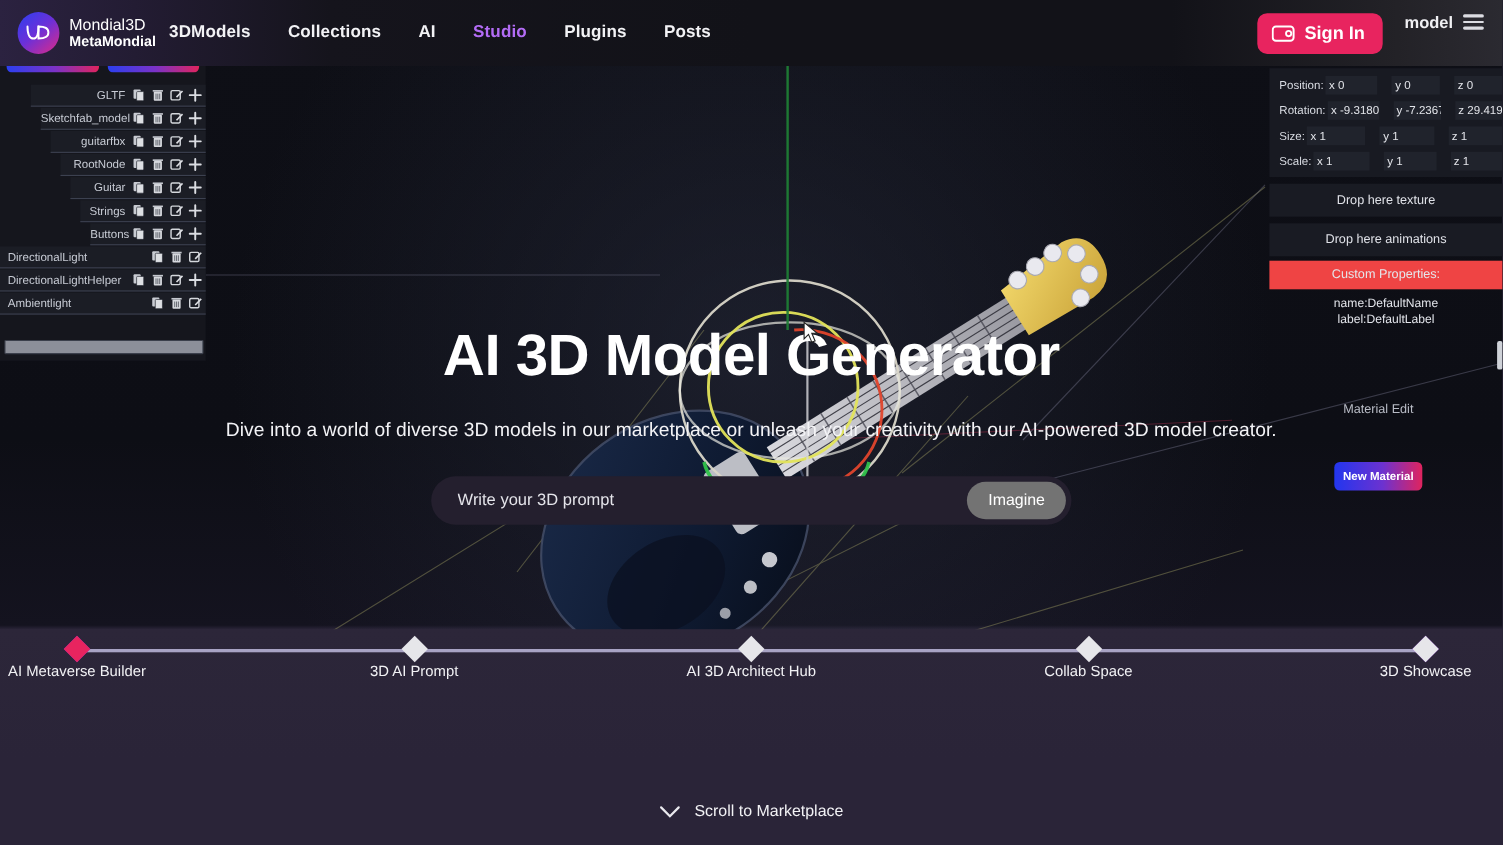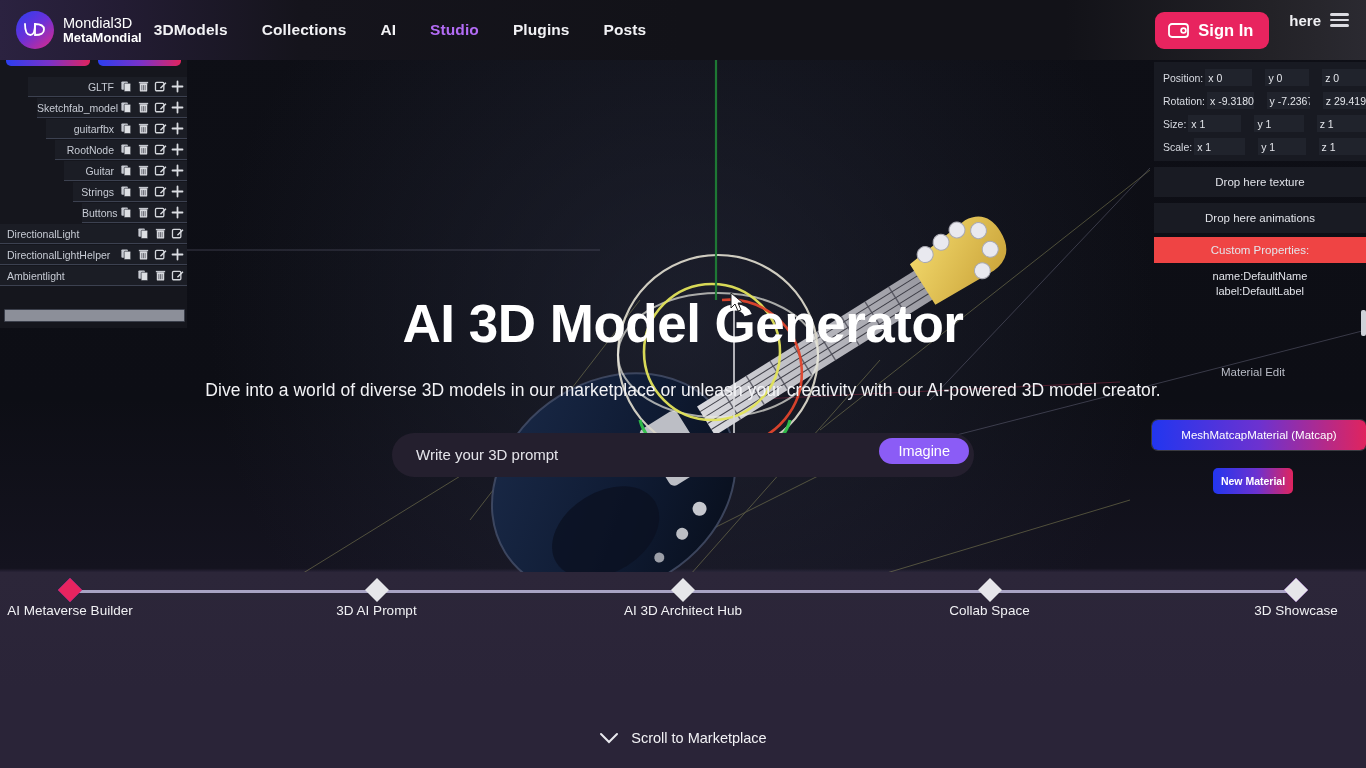--- a/index.html
+++ b/index.html
@@ -162,22 +162,22 @@
     position:relative; width:582px; height:44px; border-radius:22px;
     background:#241f2e; display:flex; align-items:center;
   }
   #promptinput {
     flex:1; background:transparent; border:none; outline:none;
     font-family:inherit; font-size:15px; color:#e9e9ee;
     padding-left:24px; height:100%;
   }
   #promptinput::placeholder { color:#e4e4ea; opacity:1; }
   #imagine {
-    position:absolute; right:5px; top:5px; height:26px; padding:0 19px;
-    border:none; border-radius:17px; background:#8b5cf6; cursor:pointer;
+    position:absolute; right:5px; top:5px; height:34px; padding:0 19px;
+    border:none; border-radius:17px; background:#737373; cursor:pointer;
     color:#fff; font-family:inherit; font-size:14.5px; font-weight:400;
   }
 
   
   #stepper { position:absolute; left:0; top:570px; width:100%; height:70px; z-index:22; }
   #track { position:absolute; left:70px; right:70px; top:20px; height:3px; background:#a8a3c4; }
   #track-active { position:absolute; left:0; width:0; top:0; height:100%; background:#e8245f; }
   .node { position:absolute; top:20px; transform:translate(-50%,-50%); }
   .diamond {
     width:17px; height:17px; background:#e6e6ea; transform:rotate(45deg);
@@ -589,23 +589,20 @@
   </div>
   <div class="kvlist" id="props-container">
       <div>name:DefaultName</div>
       <div>label:DefaultLabel</div>
     </div>
   <div class="panel-scroll"></div>
 </div>
 
 <div id="matedit">
   <div class="mtitle">Material Edit</div>
-  <div class="matbar">
-    <span>MeshMatcapMaterial (Matcap)</span>
-  </div>
   <button class="newmat">New Material</button>
 </div>
 
 <div id="topnav">
   <div class="brand">
     <div class="logo-circle">
       <svg width="24" height="16" viewBox="0 0 24 16">
         <path d="M2 2 Q2 13 7.5 13 Q12 13 12 2" fill="none" stroke="#fff" stroke-width="1.8" stroke-linecap="round"></path>
         <path d="M12 2 L12 13 Q21 13 21 7.5 Q21 2 12 2 Z" fill="none" stroke="#fff" stroke-width="1.8" stroke-linecap="round"></path>
       </svg>
@@ -625,21 +622,21 @@
     </div>
   <div class="nav-right">
     <button id="signin">
       <svg width="22" height="17" viewBox="0 0 22 17">
         <rect x="1" y="2" width="19" height="13" rx="3" fill="none" stroke="#fff" stroke-width="1.8"></rect>
         <circle cx="15.5" cy="8.5" r="2.4" fill="none" stroke="#fff" stroke-width="1.7"></circle>
       </svg>
       <span>Sign In</span>
     </button>
     <div id="more">
-      <span class="mlabel">here</span>
+      <span class="mlabel">model</span>
       <span class="burger">
           <i></i>
           <i></i>
           <i></i>
         </span>
     </div>
   </div>
 </div>
 
 <div id="hero">

